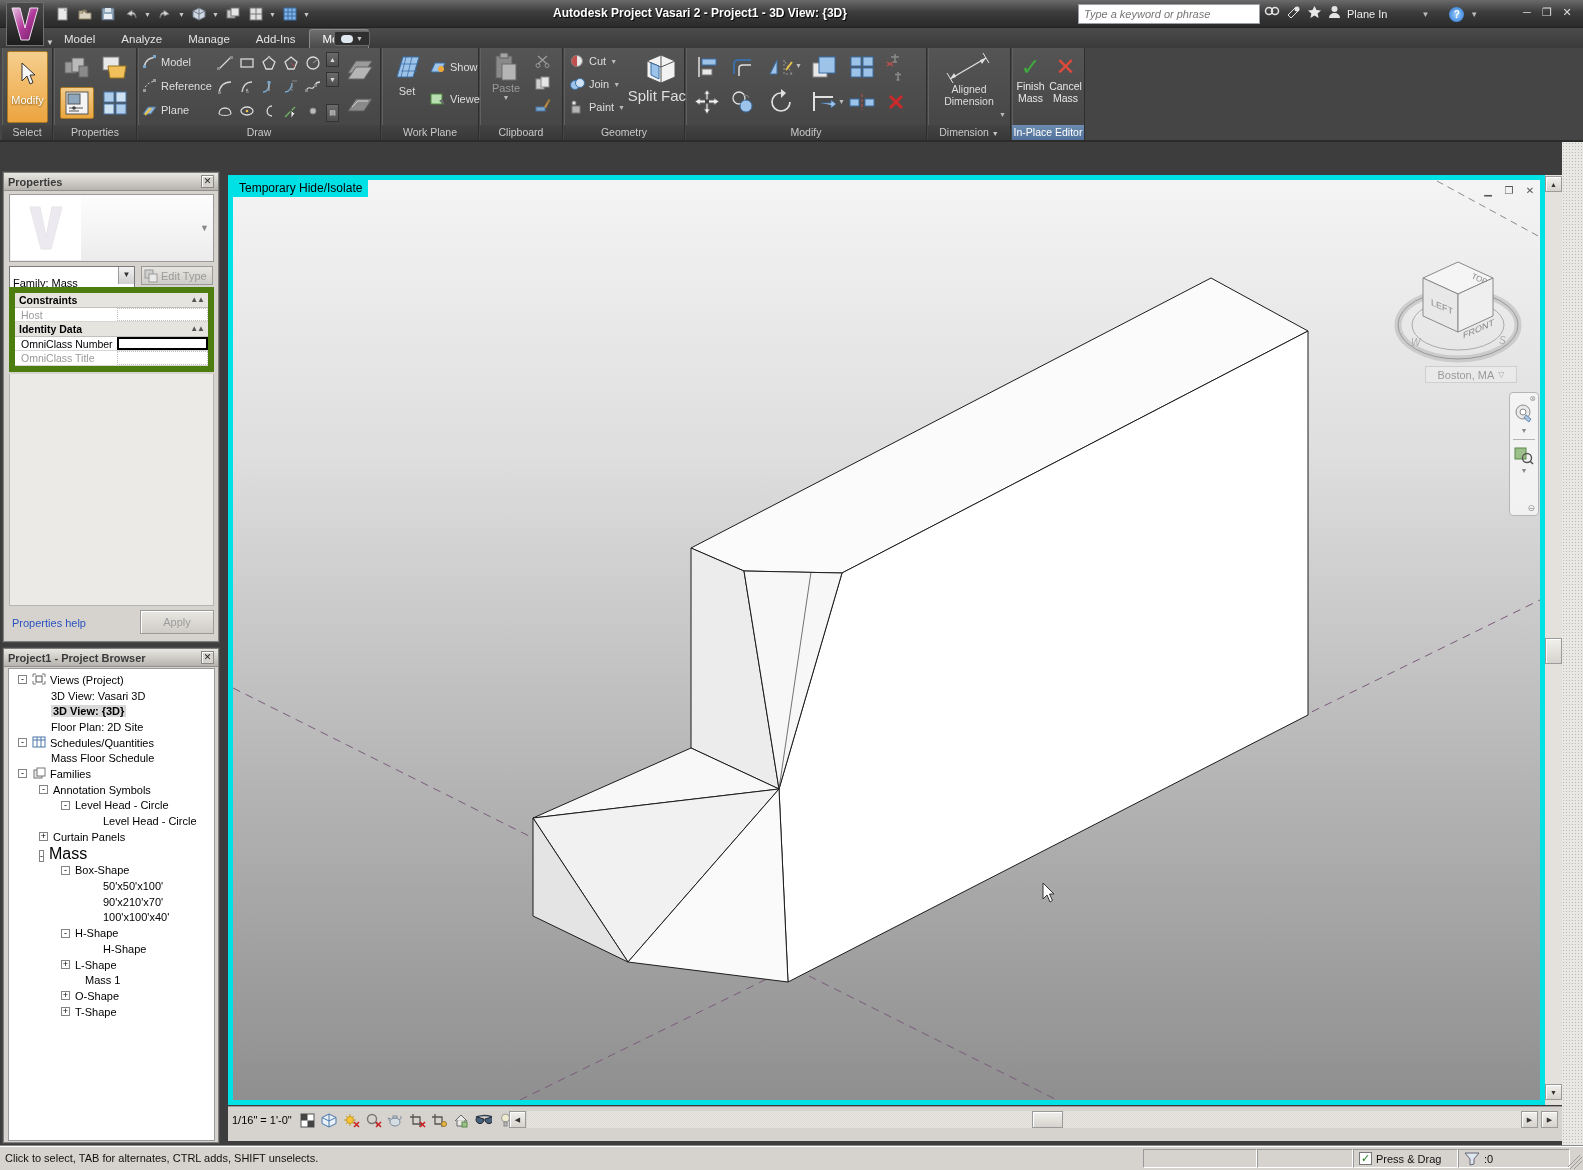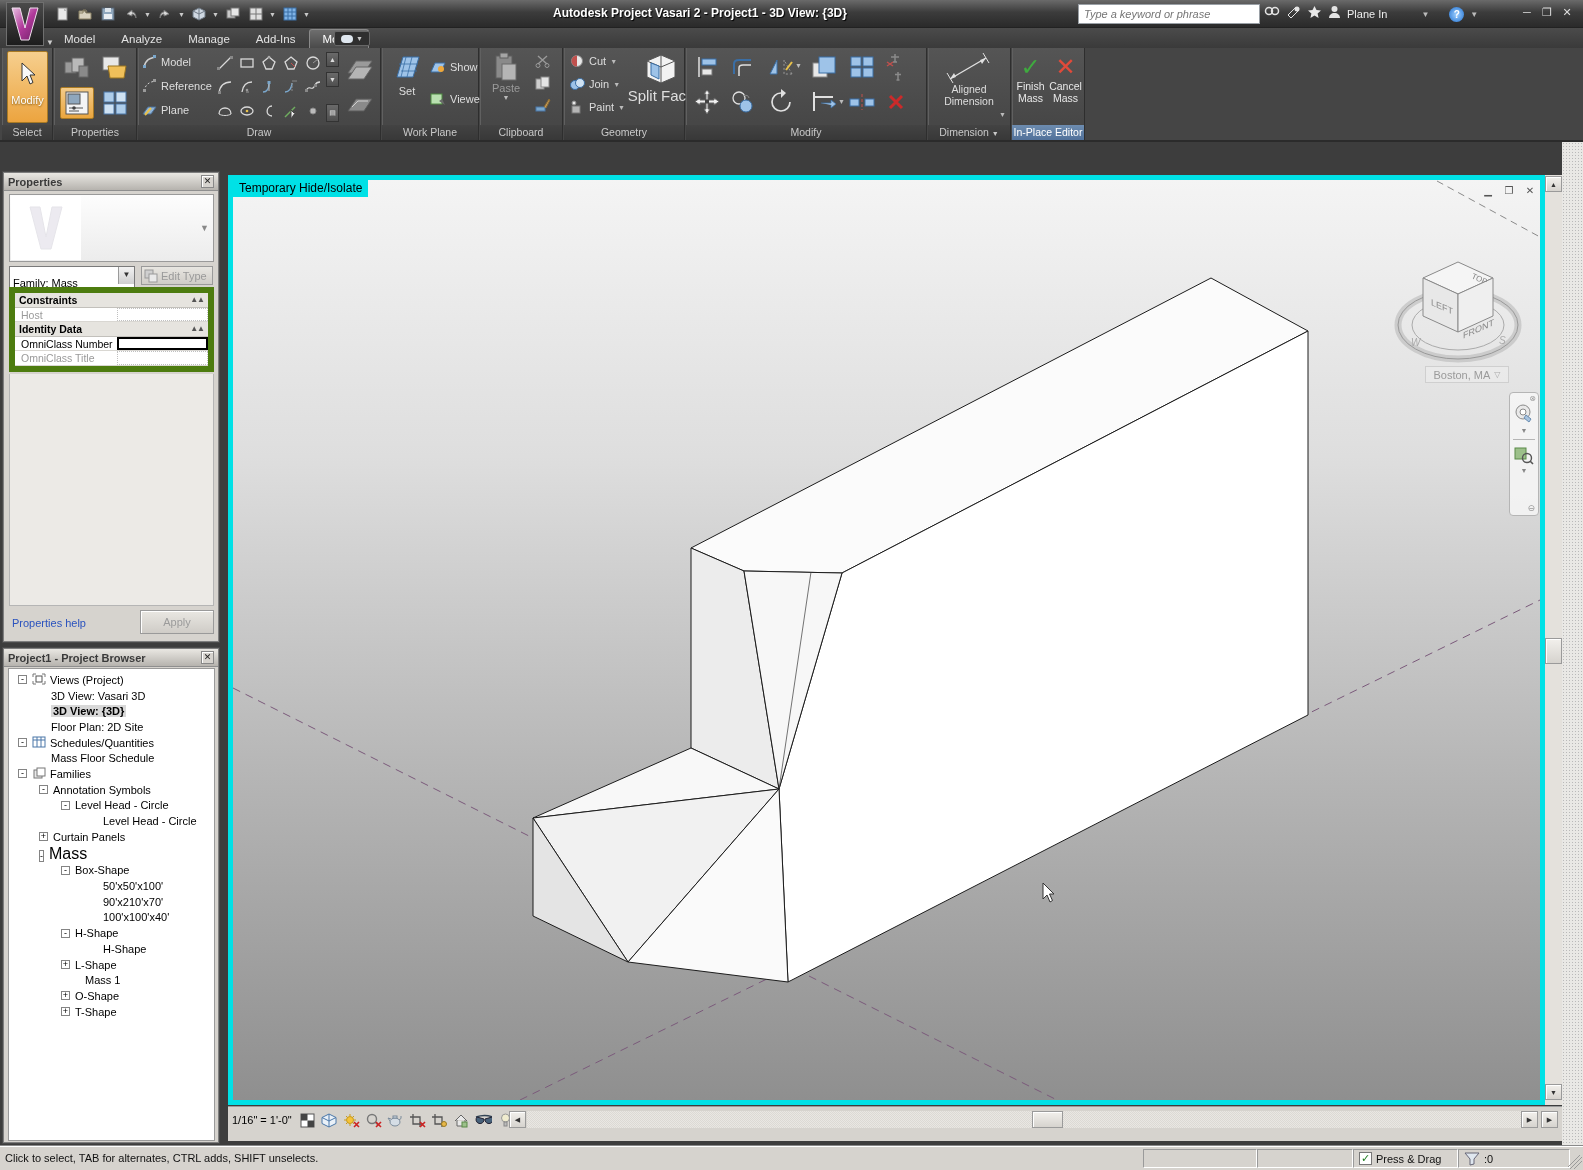--- a/index.html
+++ b/index.html
@@ -82,21 +82,21 @@
   .sel{background:#d8d8d8;font-weight:bold;padding:0 2px}
   .p0{padding-left:9px}.p1{padding-left:30px}.p2{padding-left:52px}
   .p1t{padding-left:42px}.p2t{padding-left:76px}.p3t{padding-left:94px}
 
   
   .viewwin{position:absolute;left:228px;top:175px;width:1317px;height:930px;border:5px solid #00e1e6}
   .canvas{position:relative;width:1307px;height:920px;background:linear-gradient(#f4f4f4,#dedede 30%,#b5b5b5 65%,#8f8f8f);overflow:hidden}
   .hidelabel{position:absolute;left:0;top:0;background:#00e1e6;color:#000;font-size:12px;font-weight:normal;padding:1px 6px 2px;z-index:5}
   .vwbtns{position:absolute;left:1248px;top:5px;display:flex;gap:7px;z-index:6}
   .vwb{width:14px;height:12px;color:#555;font-size:10px;line-height:11px;text-align:center;font-weight:bold}
-  .boston{position:absolute;left:1192px;top:186px;width:84px;height:17px;background:rgba(235,235,235,.75);border:1px solid #cfcfcf;color:#9a9a9a;font-size:11px;display:flex;align-items:center;justify-content:center;gap:4px}
+  .boston{position:absolute;left:1192px;top:186px;width:92px;height:17px;background:rgba(235,235,235,.75);border:1px solid #cfcfcf;color:#9a9a9a;font-size:11px;display:flex;align-items:center;justify-content:center;gap:4px}
   .navbar{position:absolute;left:1276px;top:212px;width:30px;height:124px;background:rgba(248,248,248,.8);border:1px solid #b5b5b5;border-radius:4px;display:flex;flex-direction:column;align-items:center;padding-top:10px;gap:2px}
   .navbar .closex{position:absolute;right:2px;top:1px;color:#999;font-size:8px}
   .navbar .sep{width:22px;border-top:1px solid #b5b5b5;margin:3px 0}
   .navbar .minus{position:absolute;bottom:2px;right:3px;color:#999;font-size:9px}
   .navcaret{color:#888;font-size:7px}
   .sbtn{position:absolute;background:linear-gradient(#f2f0ec,#d6d3ce);border:1px solid #9a9a9a;box-shadow:inset 1px 1px 0 #fff;color:#333;text-align:center}
   .vscroll{position:absolute;left:1545px;top:175px;width:17px;height:930px;background:#e4e1dc}
   .hatch{position:absolute;left:1562px;top:142px;width:21px;height:1004px;background-image:radial-gradient(#b9b9b9 .8px,#e9e8e5 .9px);background-size:3px 3px}
   .botbar{position:absolute;left:228px;top:1106px;width:1334px;height:35px;background:#d6d3ce;border-top:1px solid #9a9a9a}
   .vcb{position:absolute;left:4px;top:5px;display:flex;align-items:center;gap:5px}

